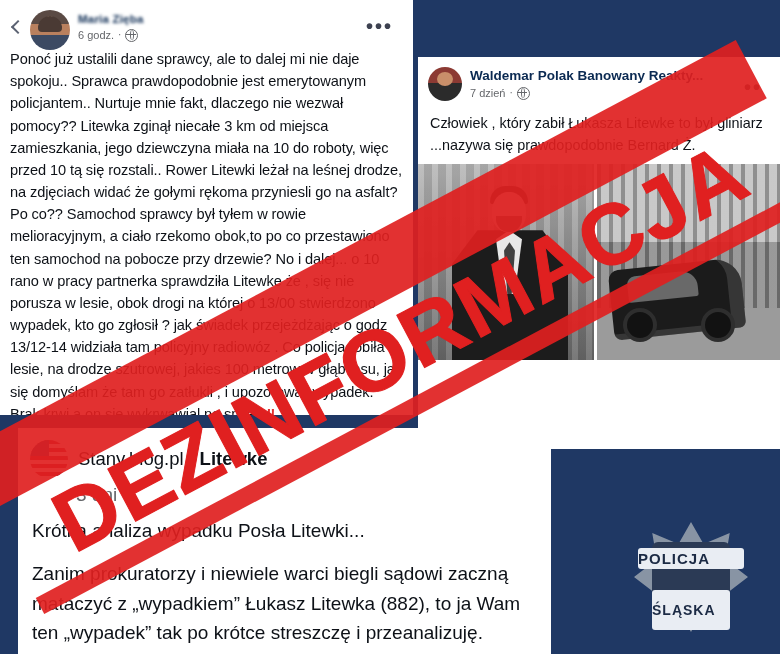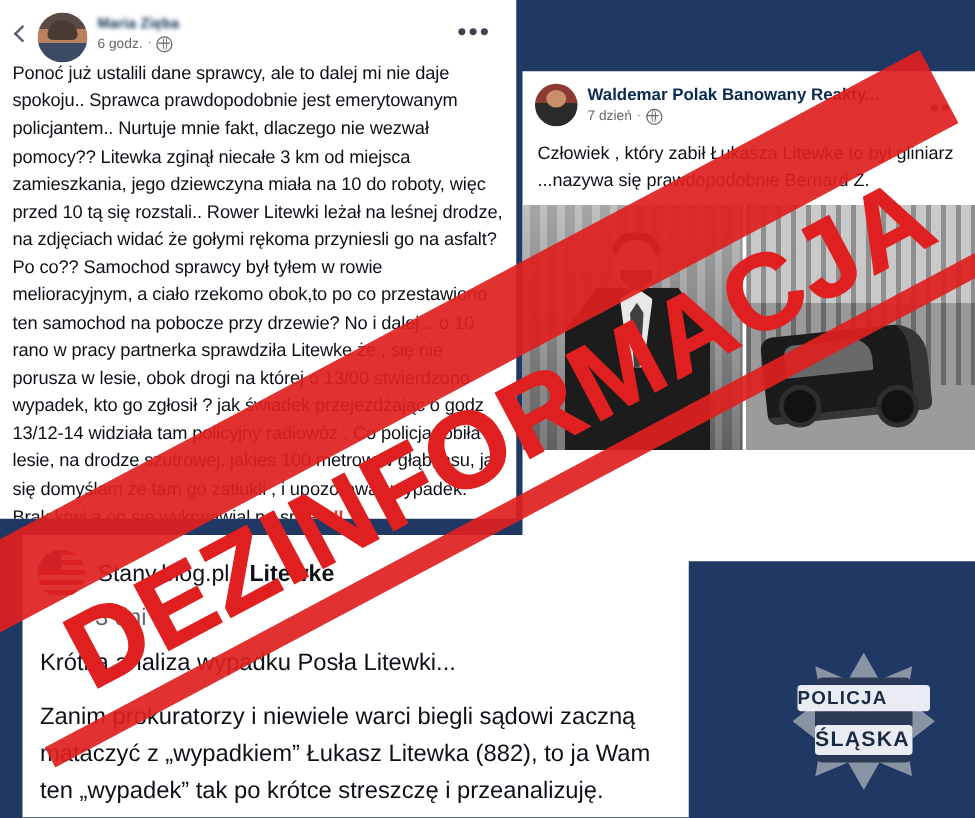--- a/index.html
+++ b/index.html
@@ -414,26 +414,26 @@
     border-radius: 3px;
   }
   #police-logo .band-top {
     top: 30px;
     width: 106px;
     font-size: 15px;
     letter-spacing: 1px;
     padding: 2px 0;
   }
   #police-logo .band-bottom {
-    top: 62px;
+    top: 72px;
     left: 26px;
     width: 78px;
-    font-size: 17px;
+    font-size: 14px;
     letter-spacing: 1px;
-    padding: 2px 0;
+    padding: 12px 0;
   }
 
   
   #stamp {
     position: absolute;
     left: 50%;
     top: 50%;
     transform: translate(-50%, -50%) rotate(-28deg);
     width: 880px;
     text-align: center;

